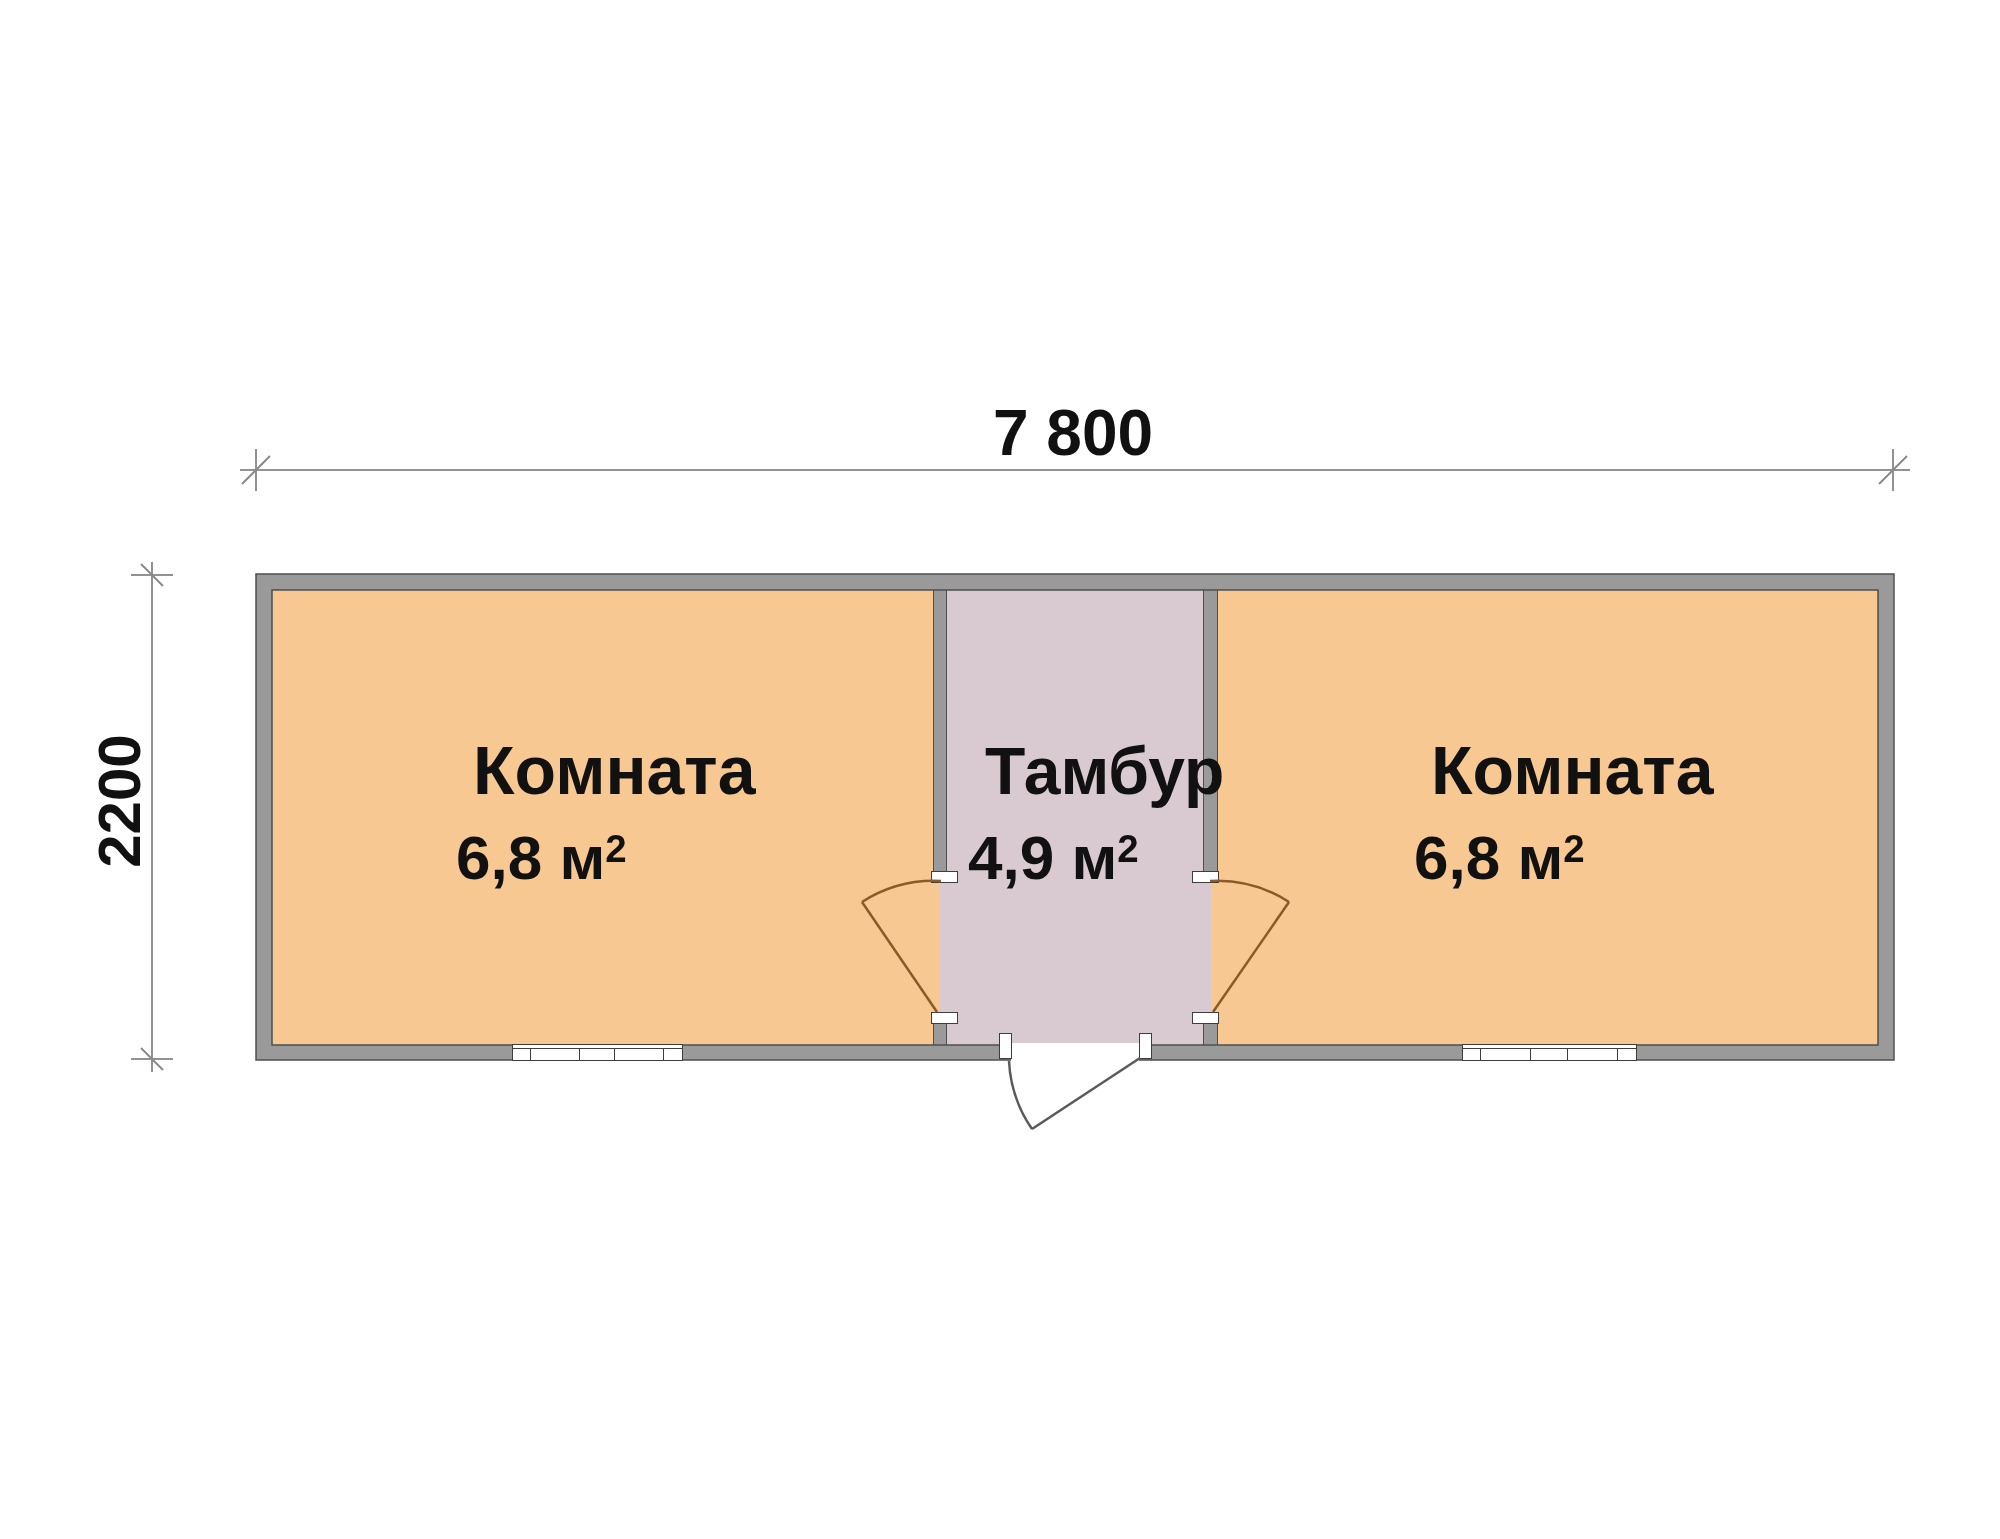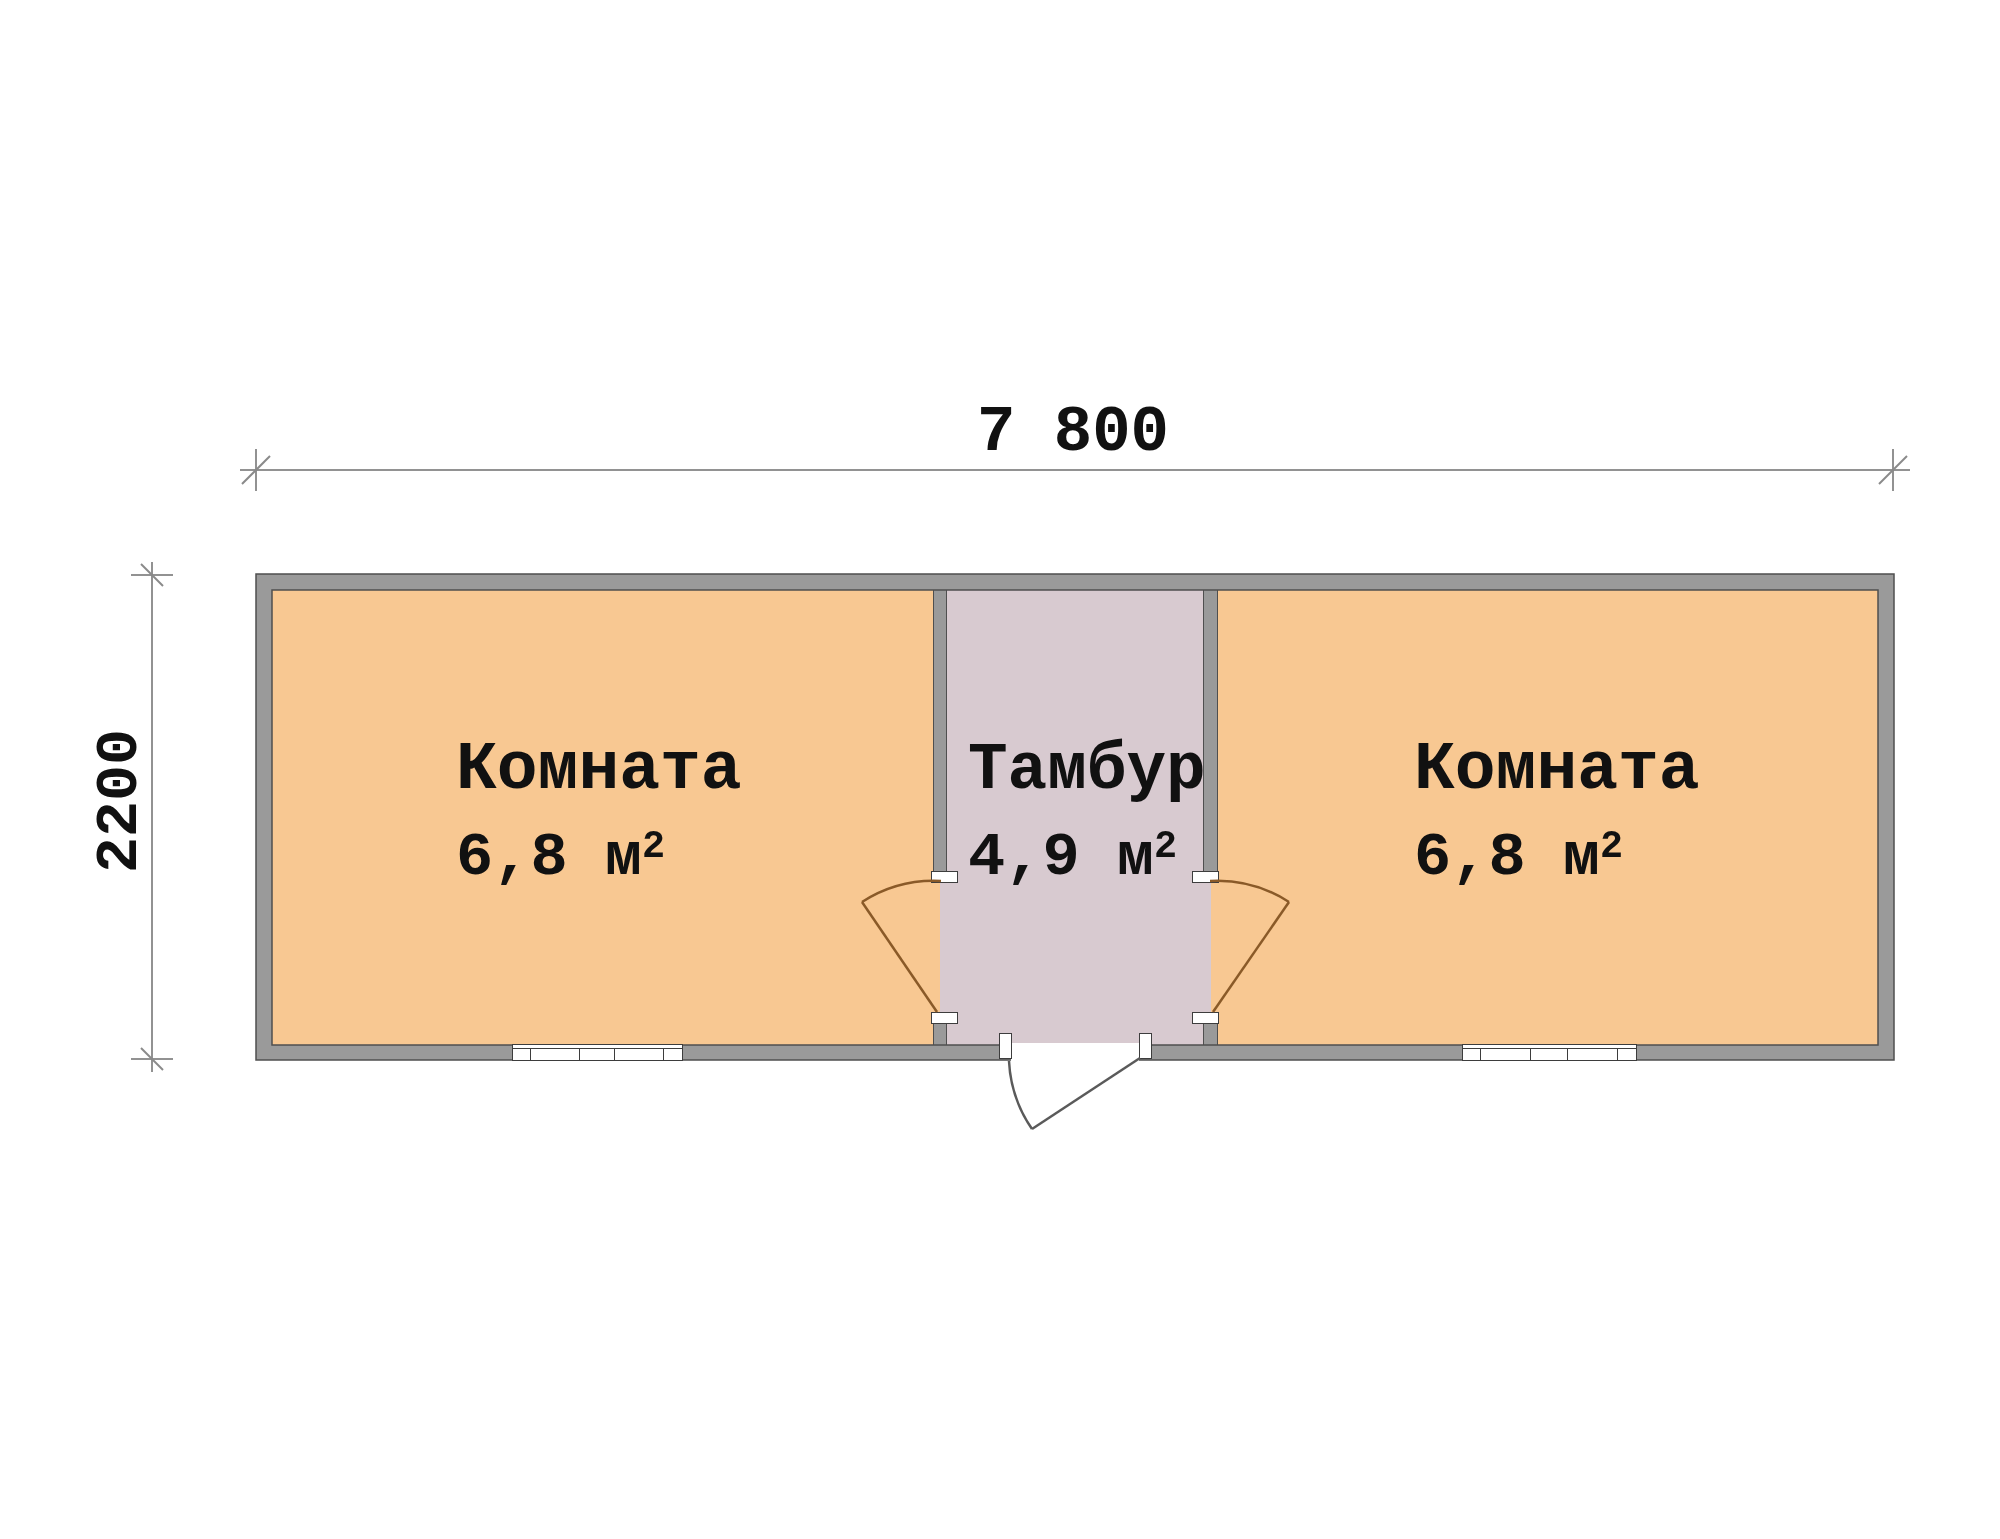--- a/index.html
+++ b/index.html
@@ -2,21 +2,21 @@
 <html><head>
 <meta charset="utf-8">
 <style>
   html, body { margin: 0; padding: 0; background: #ffffff; }
   .canvas {
     position: relative;
     width: 2000px;
     height: 1539px;
     background: #ffffff;
     overflow: hidden;
-    font-family: Liberation Mono, monospace;
+    font-family: Liberation Sans, sans-serif;
   }
   .abs { position: absolute; }
 
   
   .building-walls { left: 256px; top: 574px; width: 1638px; height: 486px; background: #9a9a9a; }
   .room-fill { background: #f8c892; }
   .room-fill.left  { left: 272px;  top: 590px; width: 668px; height: 455px; }
   .room-fill.right { left: 1211px; top: 590px; width: 667px; height: 455px; }
   .vestibule-fill  { left: 940px;  top: 590px; width: 271px; height: 455px; background: #d8cad0; }
 
@@ -40,21 +40,21 @@
 
   .window { background: #ffffff; border: 1px solid #3d3d3d; box-sizing: border-box; }
   .window.left  { left: 512px;  top: 1044px; width: 171px; height: 17px; }
   .window.right { left: 1462px; top: 1044px; width: 175px; height: 17px; }
   .glass-line { position: absolute; left: 0; top: 3px; width: 100%; height: 1px; background: #3d3d3d; }
   .mullion { position: absolute; top: 3px; bottom: 0; width: 1px; background: #3d3d3d; }
   .m1 { left: 10%; } .m2 { left: 39%; } .m3 { left: 60%; } .m4 { left: 89%; }
 
   
   .lbl { color: #111111; font-weight: bold; line-height: 1; white-space: nowrap; }
-  .room-name { font-size: 68px; }
+  .room-name { font-size: 68px; margin-left: 17px; }
   .room-area { font-size: 62px; }
   .room-area .sup { display: inline-block; font-size: 0.62em; transform: translateY(-0.45em); }
   .name-left  { left: 456px;  top: 736px; }
   .area-left  { left: 456px;  top: 827px; }
   .name-vest  { left: 968px;  top: 738px; font-size: 66px; text-align: right; }
   .area-vest  { left: 968px;  top: 827px; }
   .name-right { left: 1414px; top: 736px; }
   .area-right { left: 1414px; top: 827px; }
 
   .dim-label-w { left: 873px; top: 401px; width: 400px; text-align: center; font-size: 64px; }

